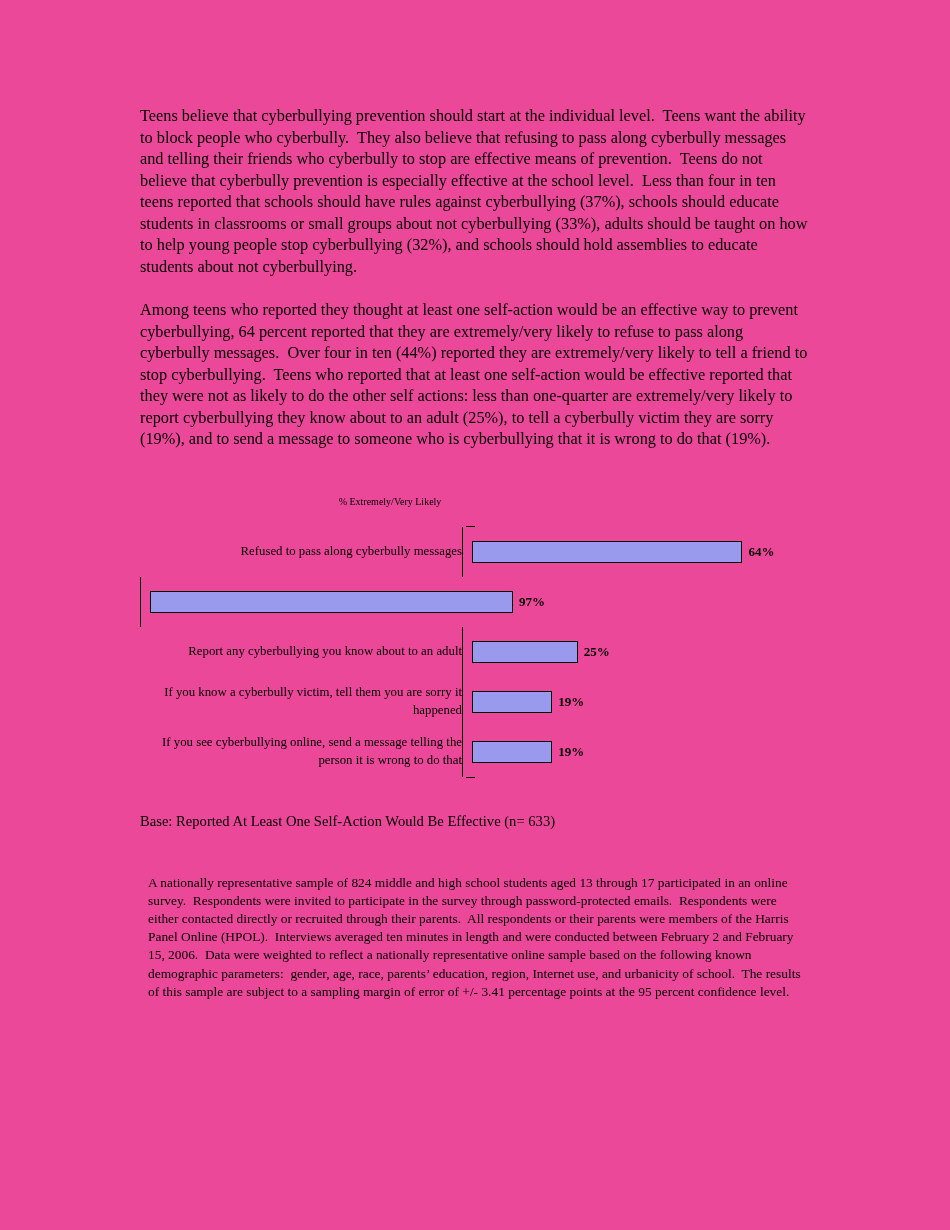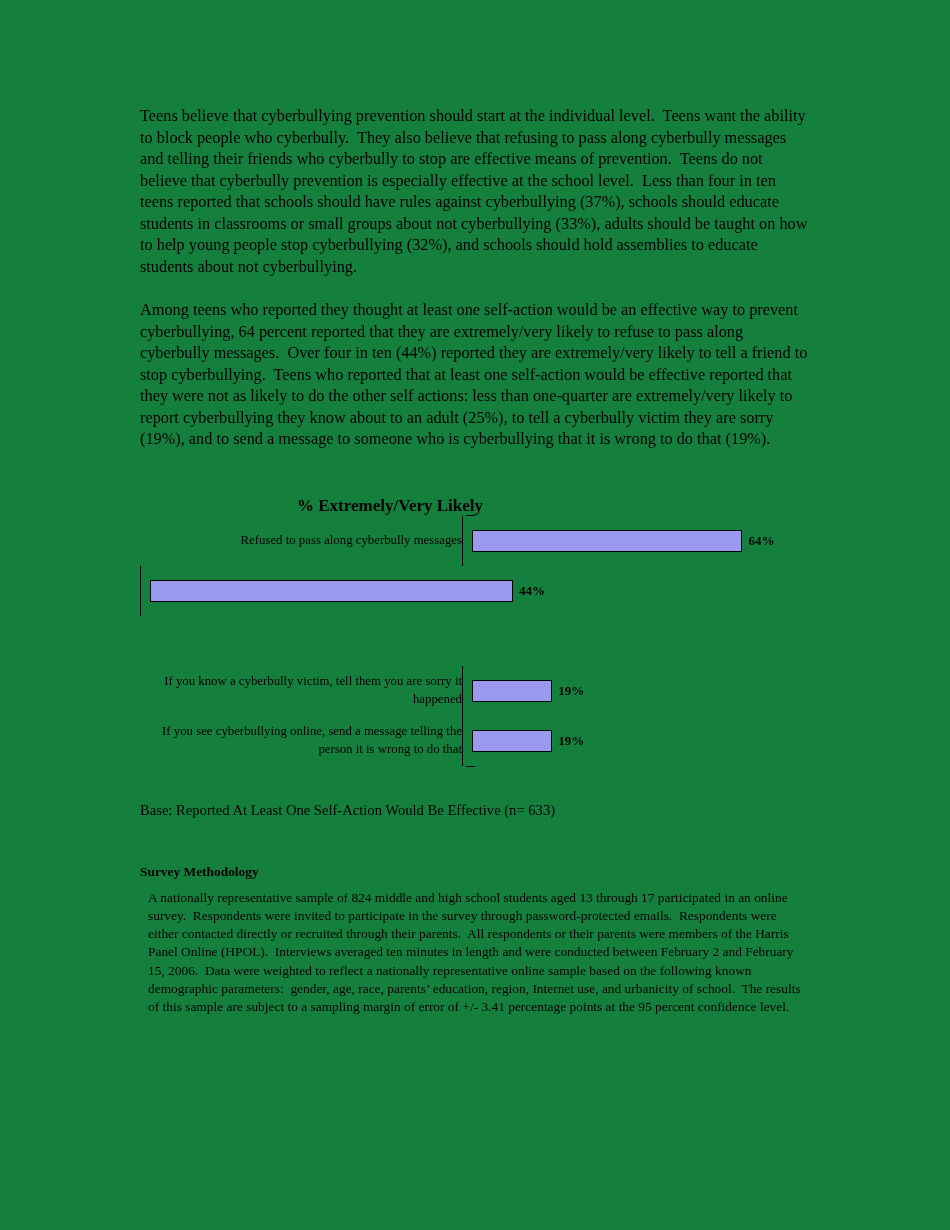--- a/index.html
+++ b/index.html
@@ -5,40 +5,40 @@
   html, body {
     margin: 0;
     padding: 0;
     background: #ffffff;
   }
   .page {
     position: relative;
     width: 950px;
     height: 1230px;
     margin: 0 auto;
-    background: #15803d;
+    background: #ec4899;
     box-sizing: border-box;
     padding: 105px 140px 0 140px;
     font-family: "Liberation Serif", "DejaVu Serif", serif;
     color: #000000;
   }
   .body-text {
     font-size: 16.3px;
     line-height: 21.5px;
     margin: 0 0 22px 0;
     white-space: pre-wrap;
   }
   .chart {
     margin-top: 46px;
   }
   .chart-title {
     text-align: center;
-    font-weight: bold;
-    font-size: 17px;
-    margin-bottom: 0;
+    font-weight: normal;
+    font-size: 10px;
+    margin-bottom: 20px;
     padding-right: 170px;
   }
   .chart-rows {
     position: relative;
   }
   
   .chart-rows::before,
   .chart-rows::after {
     content: "";
     position: absolute;
@@ -117,24 +117,29 @@
         <div class="chart-row">
           <div class="chart-label">Refused to pass along cyberbully messages</div>
           <div class="chart-bar-area">
             <div class="chart-bar" style="width: 80%; background: rgb(153, 153, 238); border-color: rgb(0, 0, 0);"></div>
             <span class="chart-value">64%</span>
           </div>
         </div>
         <div class="chart-row">
           <div class="chart-bar-area">
             <div class="chart-bar" style="width: 55%; background: rgb(153, 153, 238); border-color: rgb(0, 0, 0);"></div>
-            <span class="chart-value">44%</span>
+            <span class="chart-value">97%</span>
           </div>
         </div>
         <div class="chart-row">
+          <div class="chart-label">Report any cyberbullying you know about to an adult</div>
+          <div class="chart-bar-area">
+            <div class="chart-bar" style="width: 31.25%; background: rgb(153, 153, 238); border-color: rgb(0, 0, 0);"></div>
+            <span class="chart-value">25%</span>
+          </div>
         </div>
         <div class="chart-row">
           <div class="chart-label">If you know a cyberbully victim, tell them you are sorry it happened</div>
           <div class="chart-bar-area">
             <div class="chart-bar" style="width: 23.75%; background: rgb(153, 153, 238); border-color: rgb(0, 0, 0);"></div>
             <span class="chart-value">19%</span>
           </div>
         </div>
         <div class="chart-row">
           <div class="chart-label">If you see cyberbullying online, send a message telling the person it is wrong to do that</div>
@@ -142,17 +147,16 @@
             <div class="chart-bar" style="width: 23.75%; background: rgb(153, 153, 238); border-color: rgb(0, 0, 0);"></div>
             <span class="chart-value">19%</span>
           </div>
         </div>
       </div>
   </div>
 
   <p class="base-note">Base: Reported At Least One Self-Action Would Be Effective (n= 633)</p>
 
   <div class="methodology">
-    <div class="methodology-heading">Survey Methodology</div>
     <p class="methodology-text">A nationally representative sample of 824 middle and high school students aged 13 through 17 participated in an online survey.  Respondents were invited to participate in the survey through password-protected emails.  Respondents were either contacted directly or recruited through their parents.  All respondents or their parents were members of the Harris Panel Online (HPOL).  Interviews averaged ten minutes in length and were conducted between February 2 and February 15, 2006.  Data were weighted to reflect a nationally representative online sample based on the following known demographic parameters:  gender, age, race, parents’ education, region, Internet use, and urbanicity of school.  The results of this sample are subject to a sampling margin of error of +/- 3.41 percentage points at the 95 percent confidence level.</p>
   </div>
 
 </div>
 
 </body></html>

